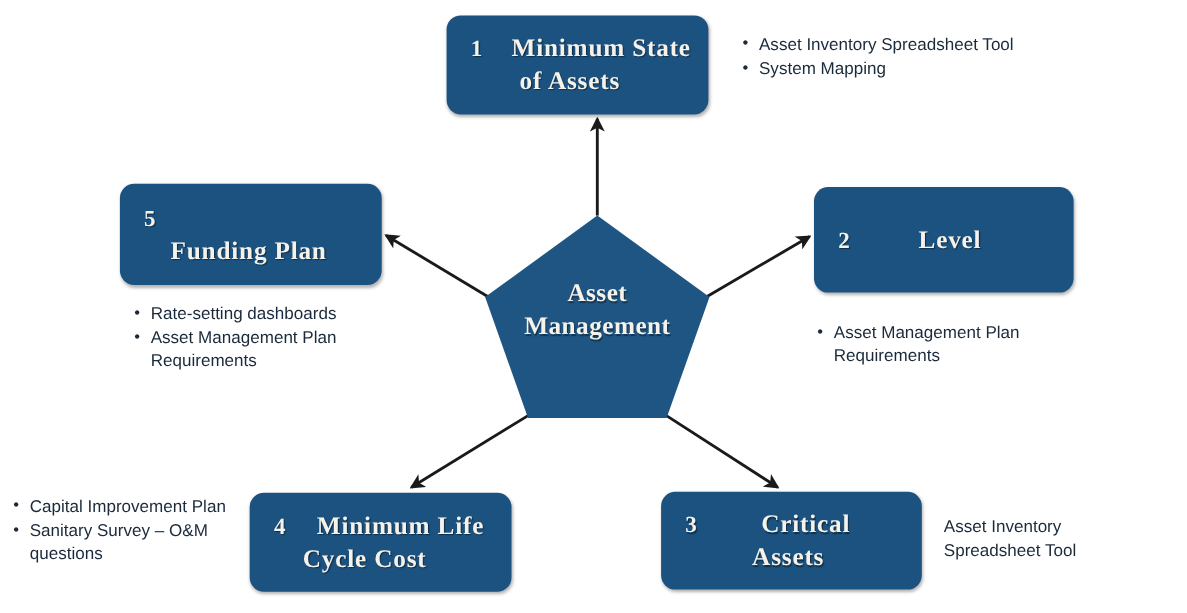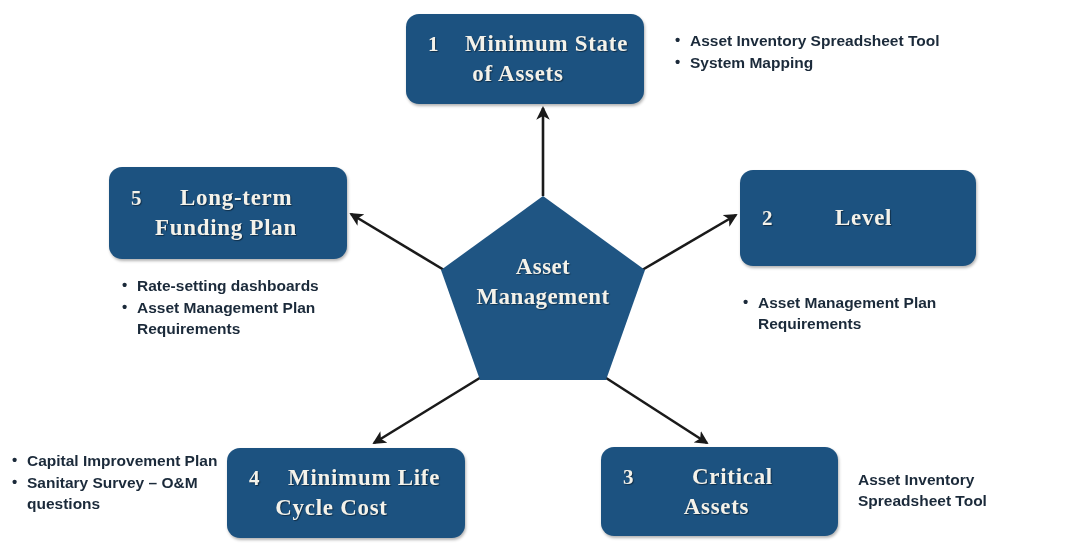--- a/index.html
+++ b/index.html
@@ -112,21 +112,20 @@
     letter-spacing: 0.4px;
   }
 
   
   .note {
     position: absolute;
     color: #1B2A3A;
     font-family: "Liberation Sans", sans-serif;
     font-size: 15.5px;
     line-height: 21px;
-    font-weight: bold;
   }
   .note ul {
     margin: 0;
     padding: 0;
     list-style: none;
   }
   .note li {
     position: relative;
     padding-left: 17px;
     margin: 0 0 1px 0;
@@ -232,21 +231,20 @@
   <div class="note" id="note-4">
     <ul>
       <li>Capital Improvement Plan</li>
       <li>Sanitary Survey – O&amp;M questions</li>
     </ul>
   </div>
 
   <div class="step-box" id="box-5">
     <div class="step-line step-line-1">
       <span class="step-num">5</span>
-      <span class="step-title">Long-term</span>
     </div>
     <div class="step-line step-line-2">Funding Plan</div>
   </div>
 
   <div class="note" id="note-5">
     <ul>
       <li>Rate-setting dashboards</li>
       <li>Asset Management Plan Requirements</li>
     </ul>
   </div>

